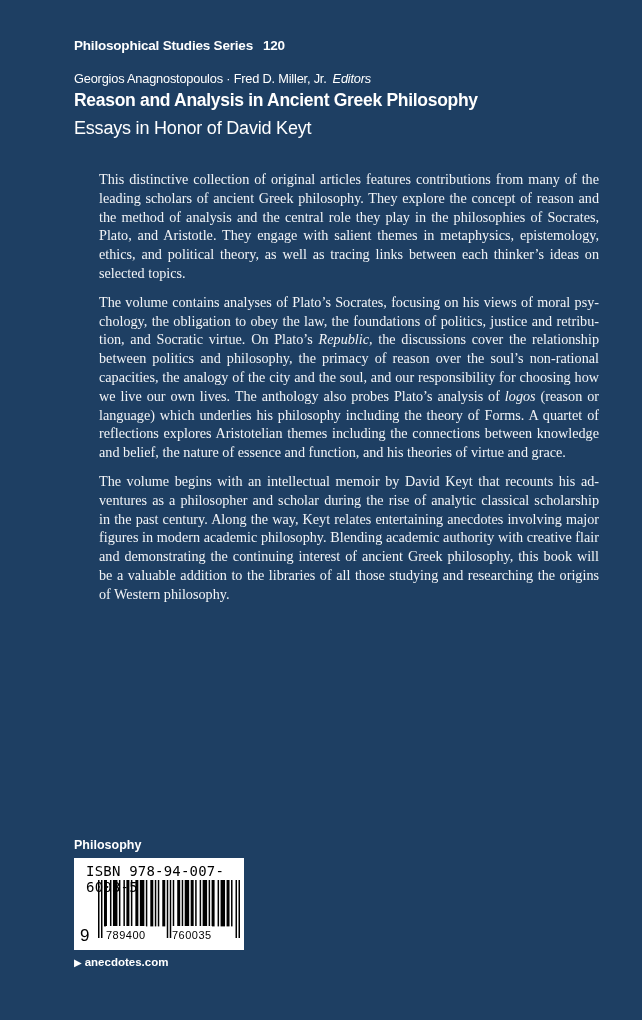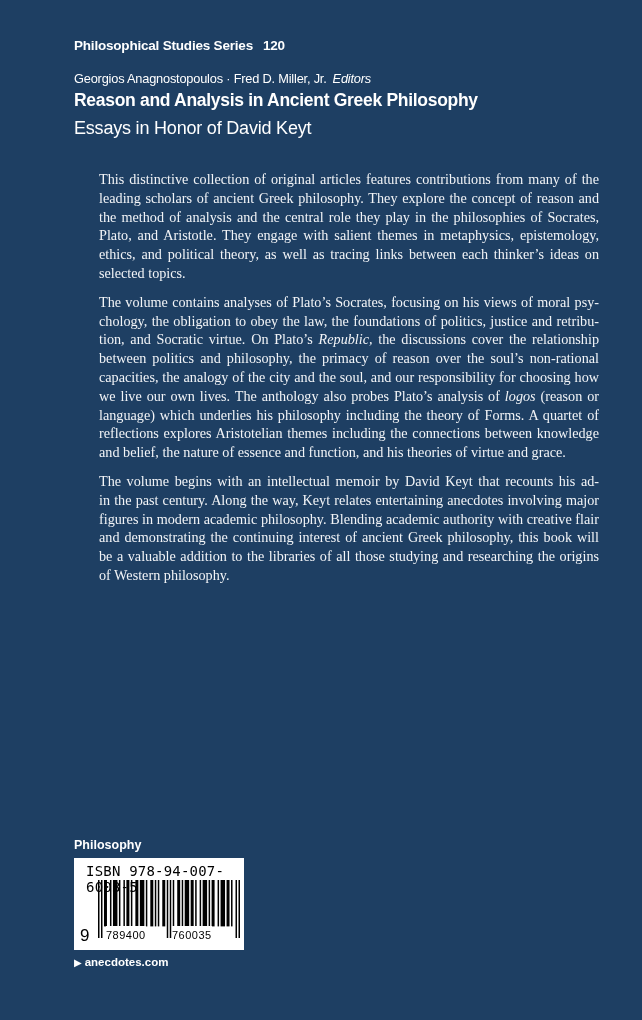--- a/index.html
+++ b/index.html
@@ -114,20 +114,21 @@
     <span class="line"><span>tion, and Socratic virtue. On Plato’s </span><em>Republic,</em><span> the discussions cover the relationship</span></span>
     <span class="line">between politics and philosophy, the primacy of reason over the soul’s non-rational</span>
     <span class="line">capacities, the analogy of the city and the soul, and our responsibility for choosing how</span>
     <span class="line"><span>we live our own lives. The anthology also probes Plato’s analysis of </span><em>logos</em><span> (reason or</span></span>
     <span class="line">language) which underlies his philosophy including the theory of Forms. A quartet of</span>
     <span class="line">reflections explores Aristotelian themes including the connections between knowledge</span>
     <span class="line last">and belief, the nature of essence and function, and his theories of virtue and grace.</span>
   </p>
   <p>
     <span class="line">The volume begins with an intellectual memoir by David Keyt that recounts his ad-</span>
+    <span class="line">ventures as a philosopher and scholar during the rise of analytic classical scholarship</span>
     <span class="line">in the past century. Along the way, Keyt relates entertaining anecdotes involving major</span>
     <span class="line">figures in modern academic philosophy. Blending academic authority with creative flair</span>
     <span class="line">and demonstrating the continuing interest of ancient Greek philosophy, this book will</span>
     <span class="line">be a valuable addition to the libraries of all those studying and researching the origins</span>
     <span class="line last">of Western philosophy.</span>
   </p>
 </div>
 
 <div id="subject" class="sans">Philosophy</div>
 

